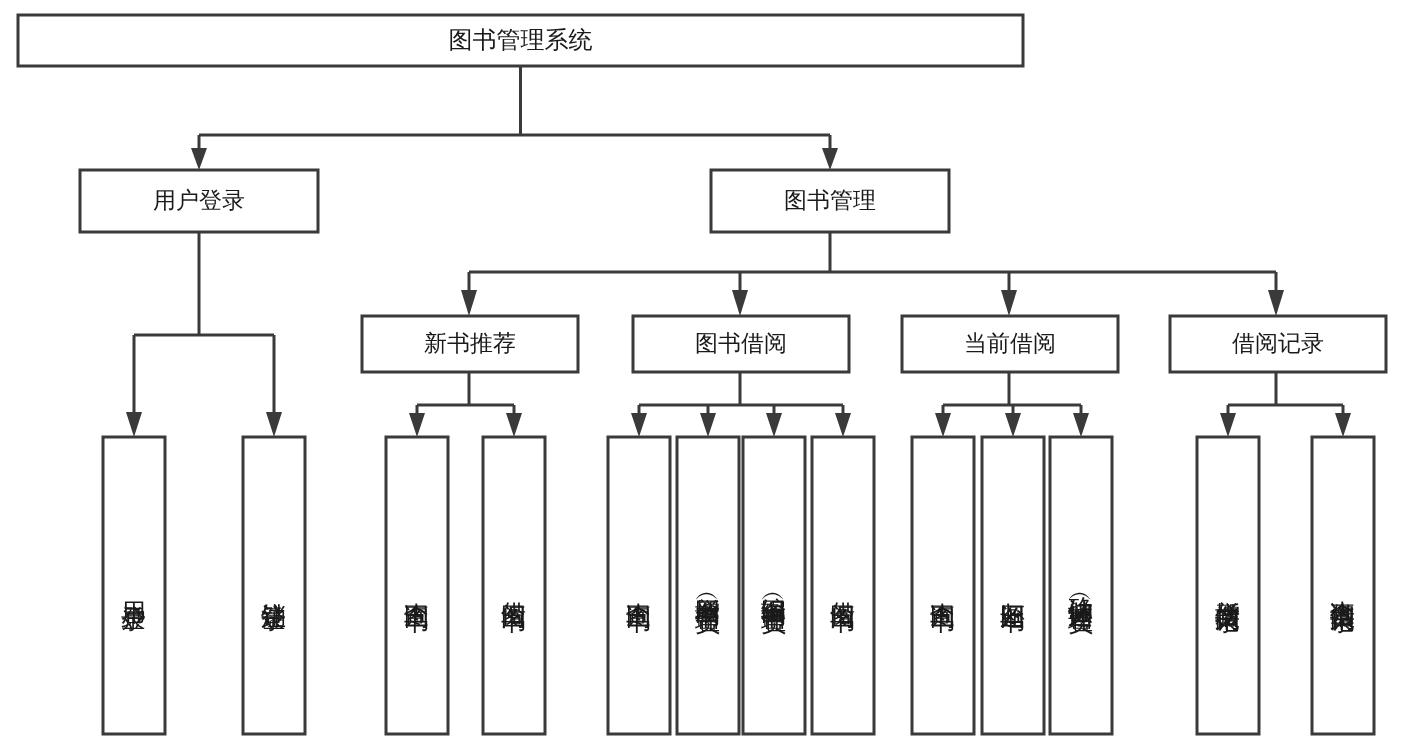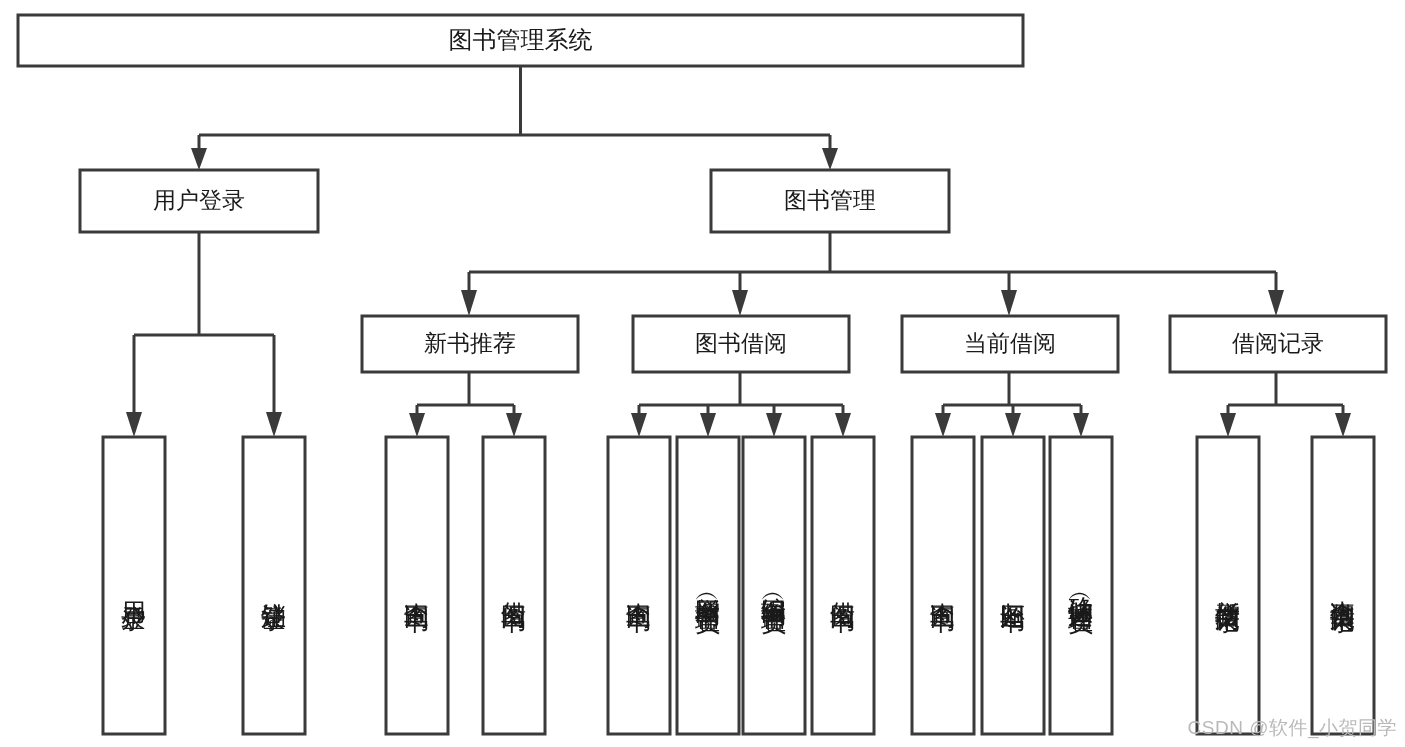--- a/index.html
+++ b/index.html
@@ -218,15 +218,14 @@
   <div class="leaf-label" style="left:743px; top:437px; width:62px; height:297px;">编辑图书（管理员）</div>
   <div class="leaf-label" style="left:812px; top:437px; width:62px; height:297px;">借阅图书</div>
 
   <div class="leaf-label" style="left:912px; top:437px; width:62px; height:297px;">查询图书</div>
   <div class="leaf-label" style="left:982px; top:437px; width:62px; height:297px;">归还图书</div>
   <div class="leaf-label" style="left:1050px; top:437px; width:62px; height:297px;">确认归还（管理员）</div>
 
   <div class="leaf-label" style="left:1197px; top:437px; width:62px; height:297px;">新增借阅记录</div>
   <div class="leaf-label" style="left:1312px; top:437px; width:62px; height:297px;">查询借阅记录</div>
 
-  <div class="watermark">CSDN @软件_小贺同学</div>
 
 </div>
 
 </body></html>

